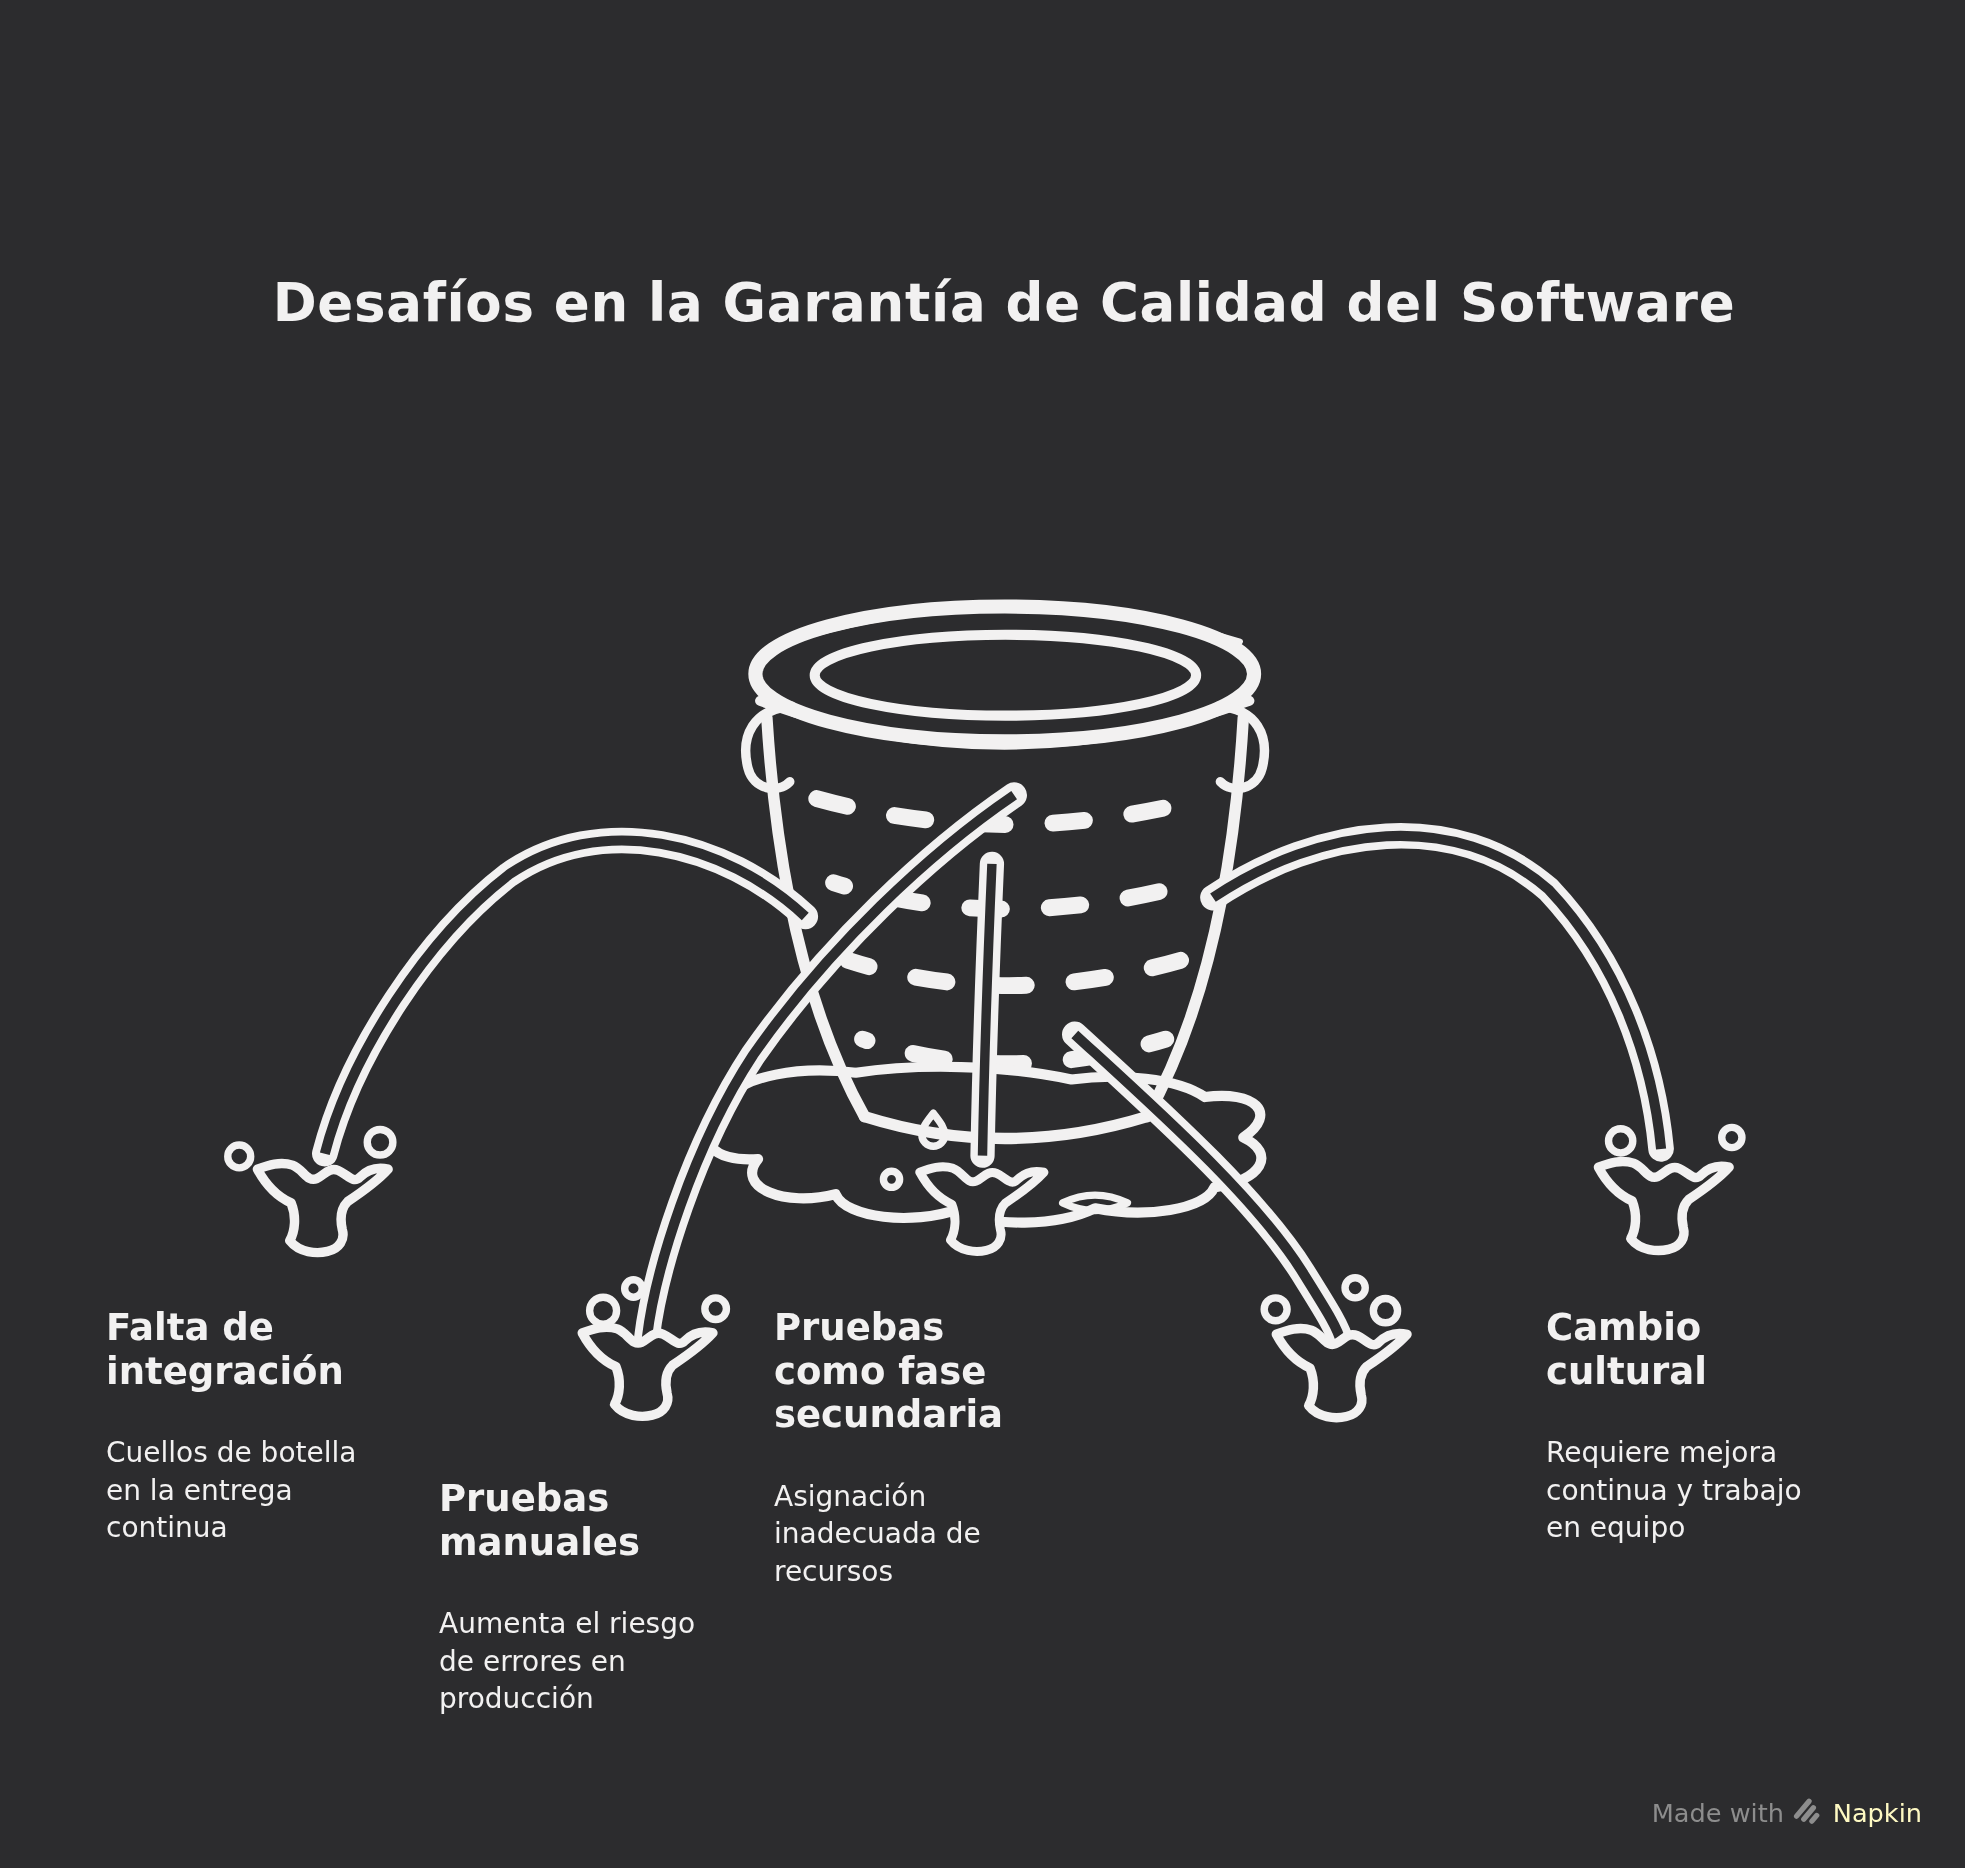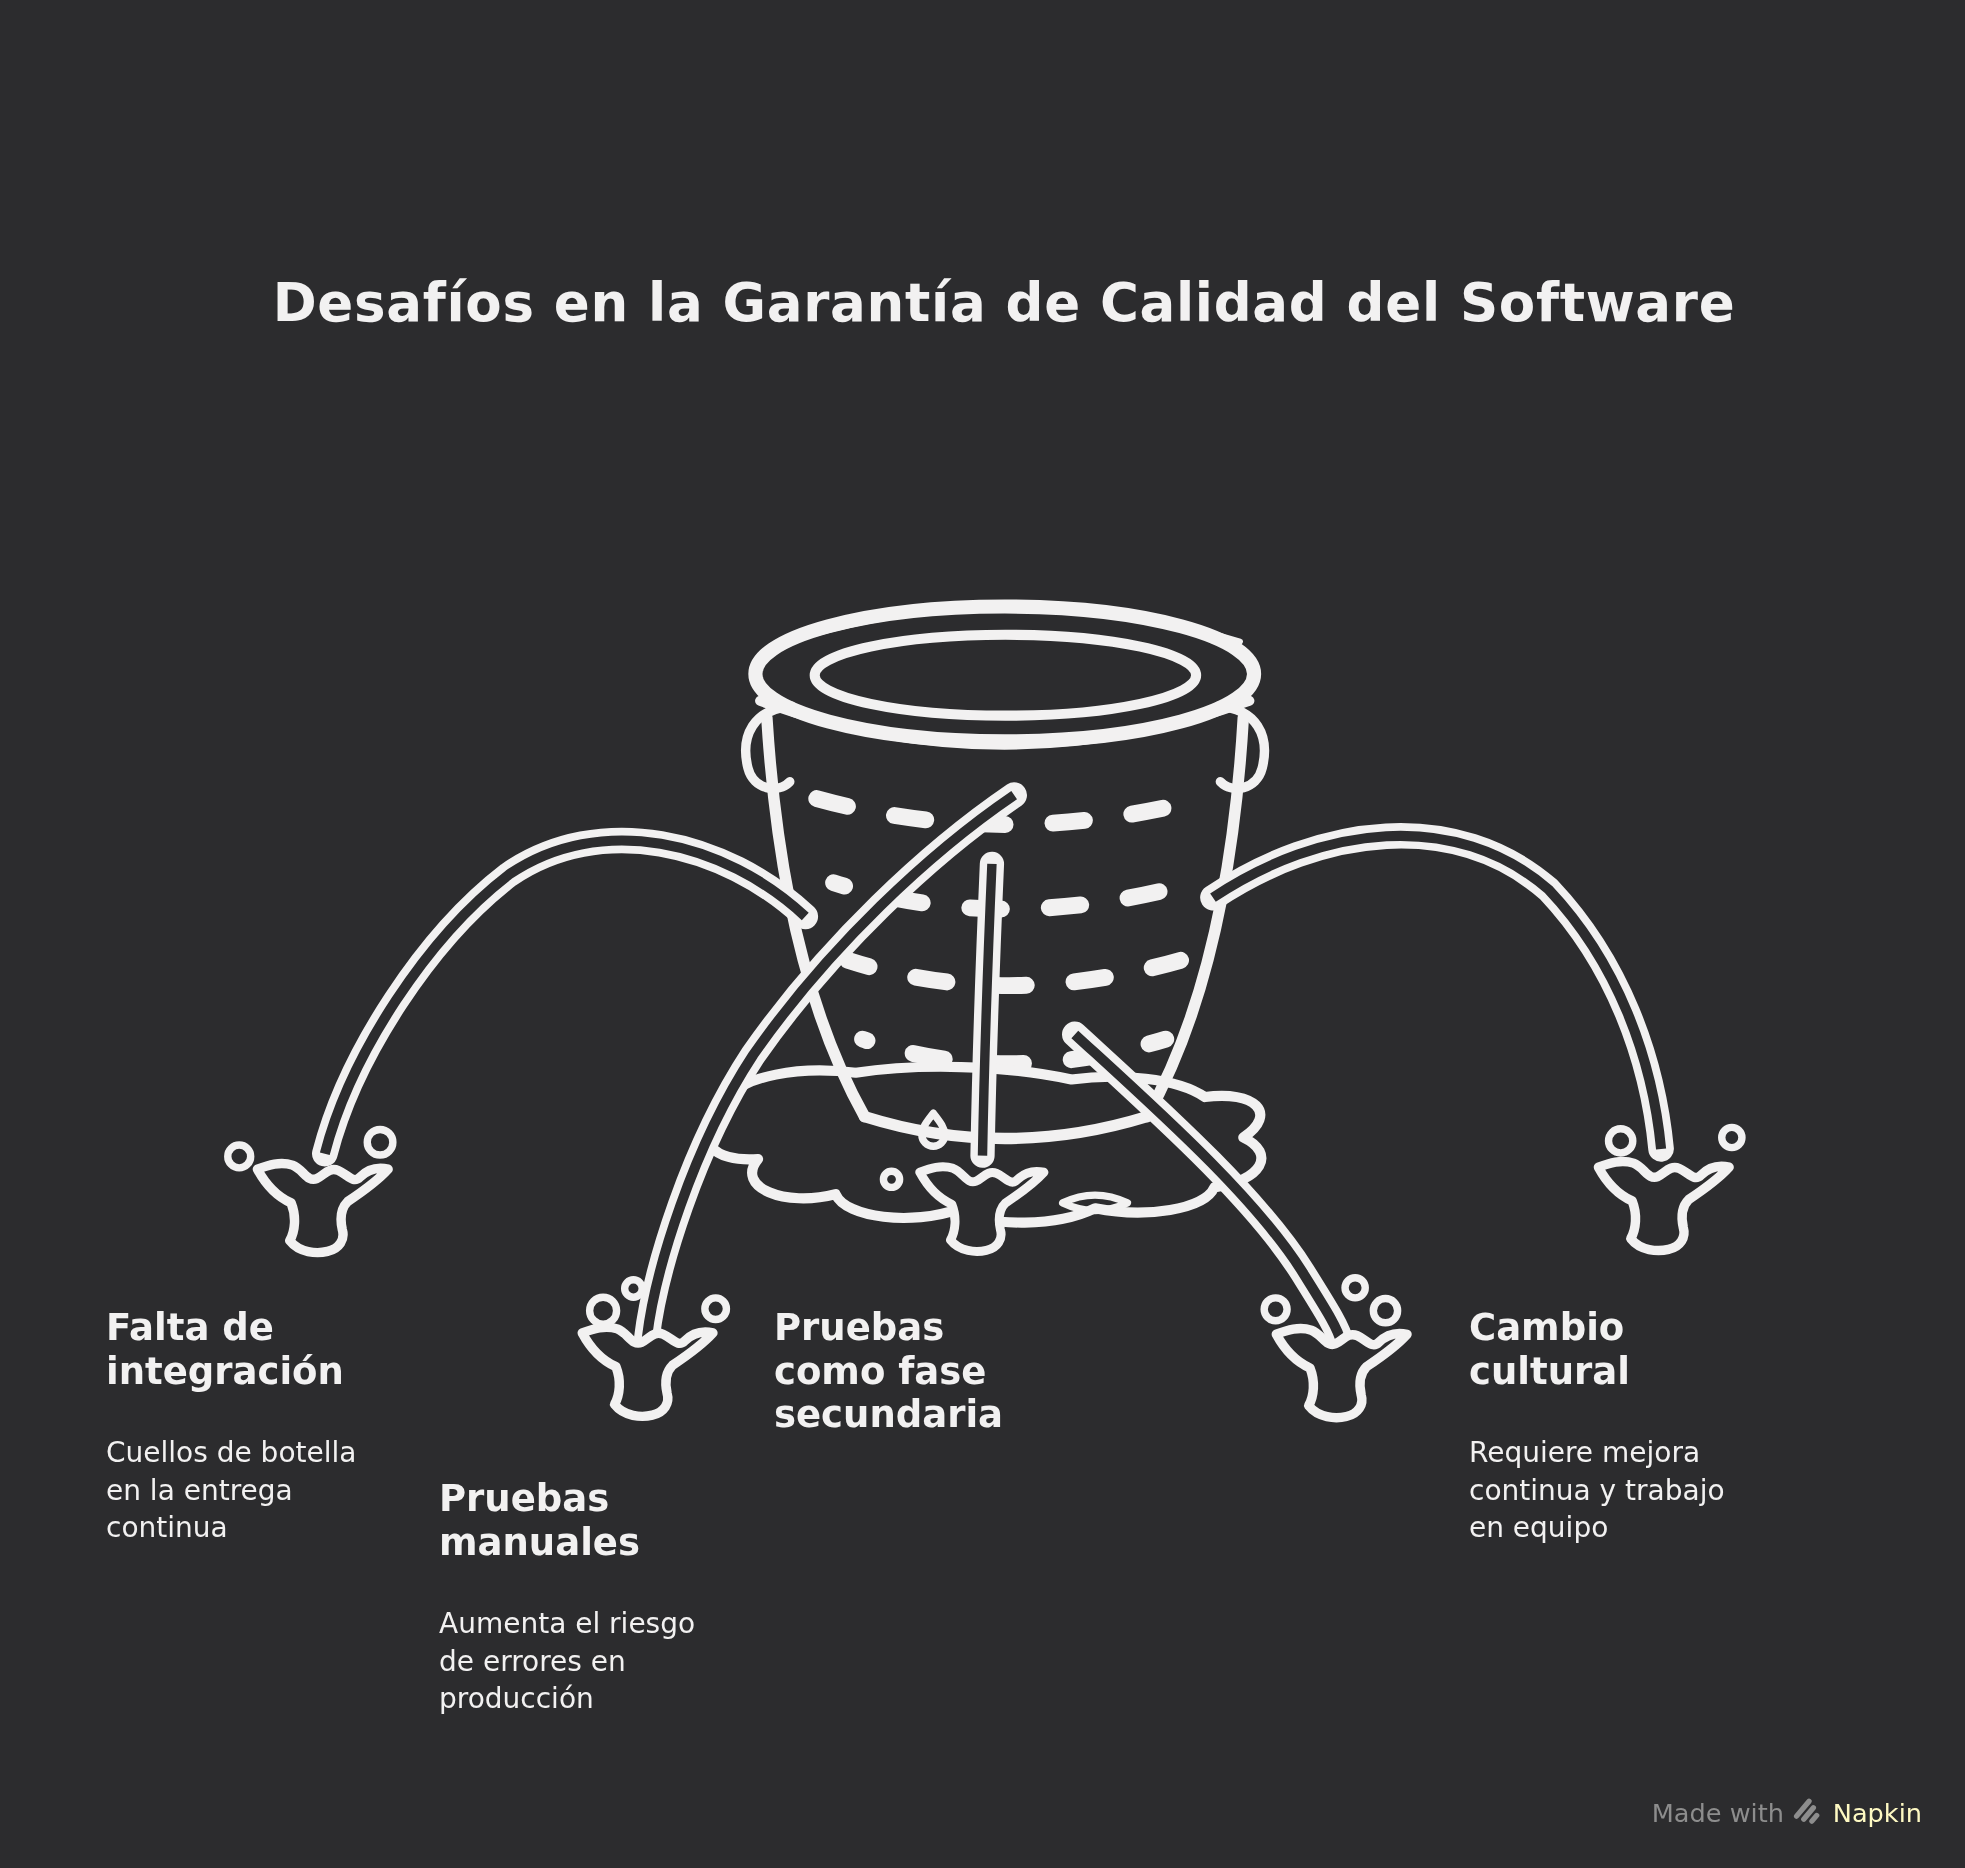--- a/index.html
+++ b/index.html
@@ -28,21 +28,21 @@
     width: 418px;
     color: #f2f1f1;
     white-space: pre-line;
   }
   .leak .h { font-size: 37px; font-weight: bold; line-height: 1.18; }
   .leak .d { font-size: 28px; line-height: 1.34; margin-top: 28px; }
   .leak1 { left: 315px;  top: 1293px; }
   .leak2 { left: 648px;  top: 1464px; }
   .leak3 { left: 983px; top: 1293px; }
   .leak4 { left: 1342px; top: 1464px; }
-  .leak5 { left: 1678px; top: 1293px; }
+  .leak5 { left: 1755px; top: 1293px; }
   .watermark {
     position: absolute;
     top: 1798px; right: 43px;
     display: flex; align-items: flex-start; gap: 9.4px;
     font-size: 25.6px;
     color: #8d8d8d;
   }
   .watermark .brand { color: #fef9c3; font-weight: 500; }
   .wm-logo { width: 30px; height: 30px; }
 </style>
@@ -161,20 +161,23 @@
 manuales</div>
   <div class="d">Aumenta el riesgo
 de errores en
 producción</div>
 </div>
 
 <div class="leak leak3">
   <div class="h">Pruebas
 como fase
 secundaria</div>
+  <div class="d">Asignación
+inadecuada de
+recursos</div>
 </div>
 
 <div class="leak leak4">
 </div>
 
 <div class="leak leak5">
   <div class="h">Cambio
 cultural</div>
   <div class="d">Requiere mejora
 continua y trabajo

